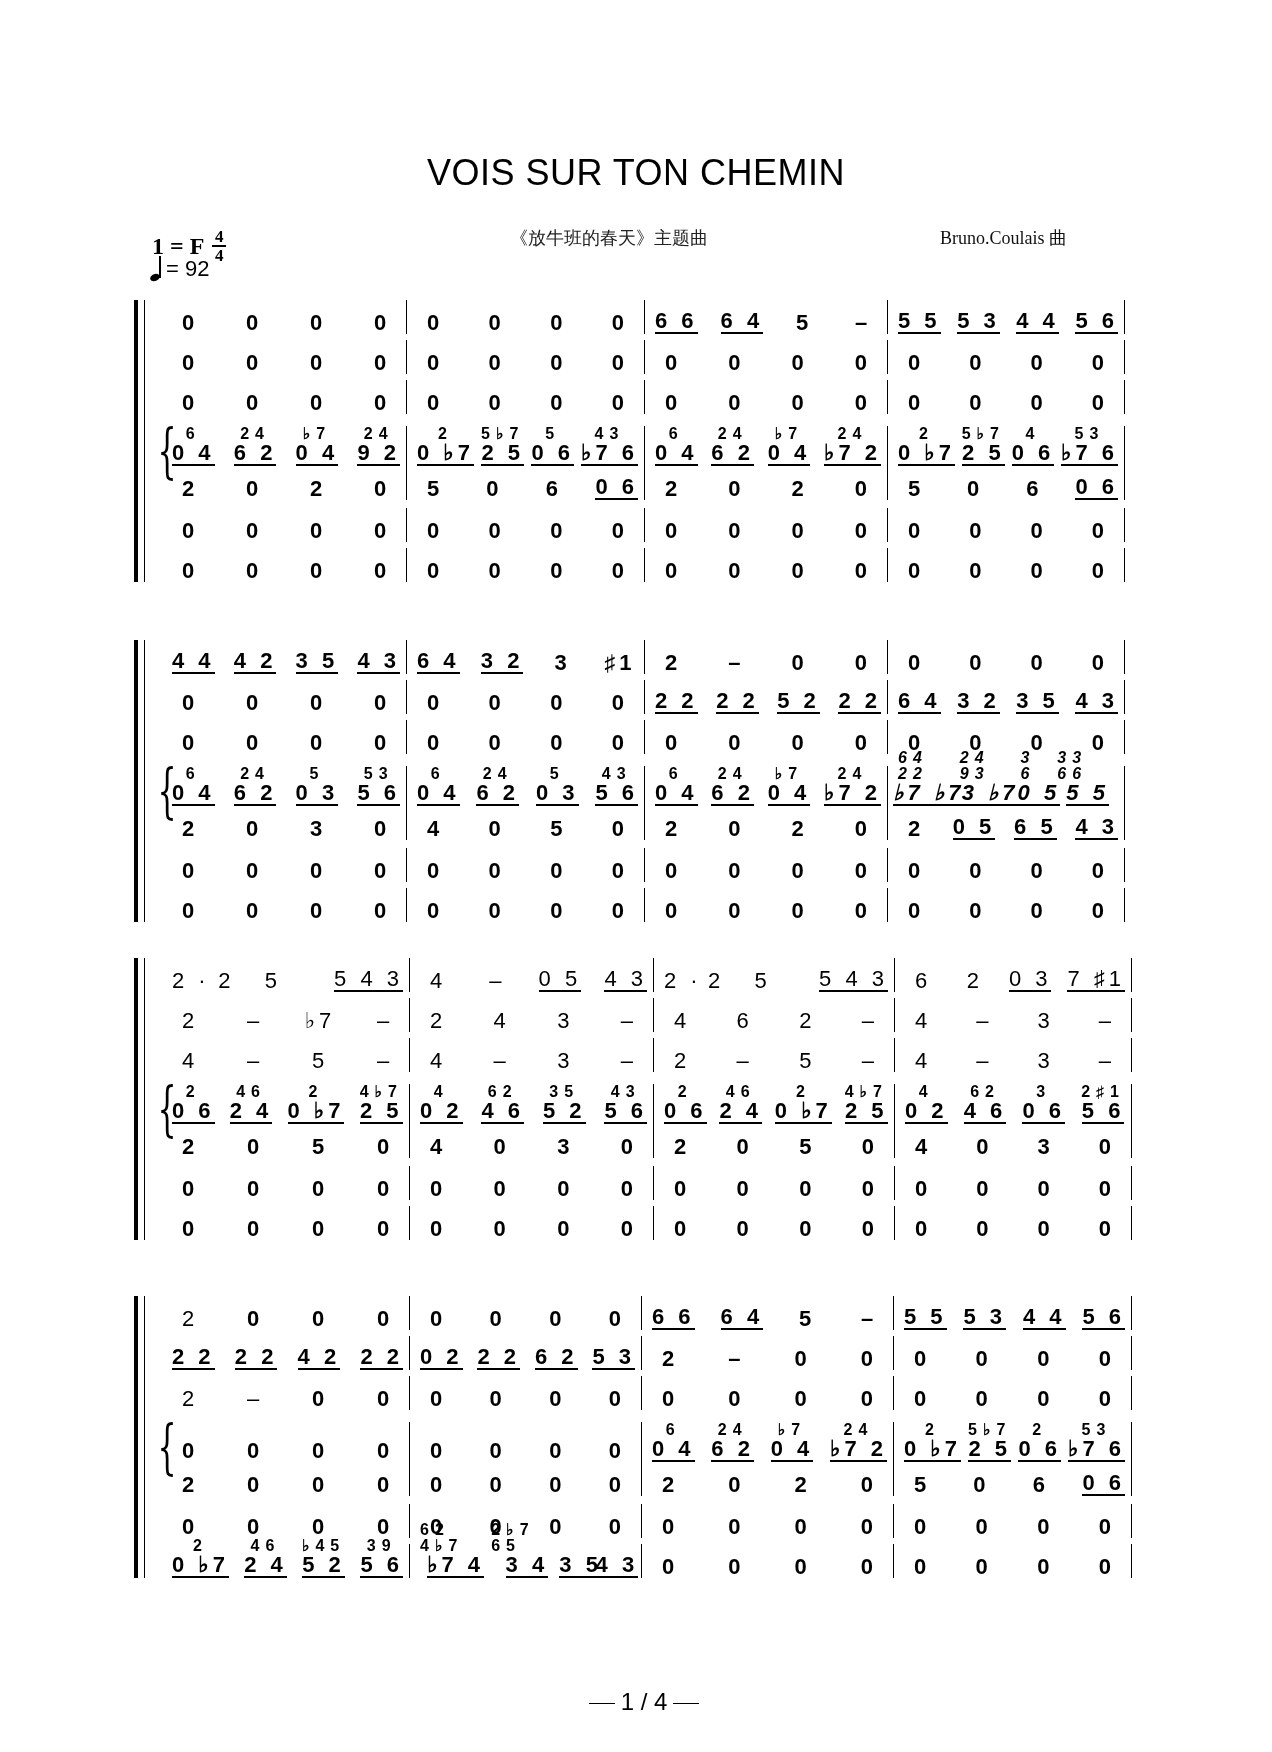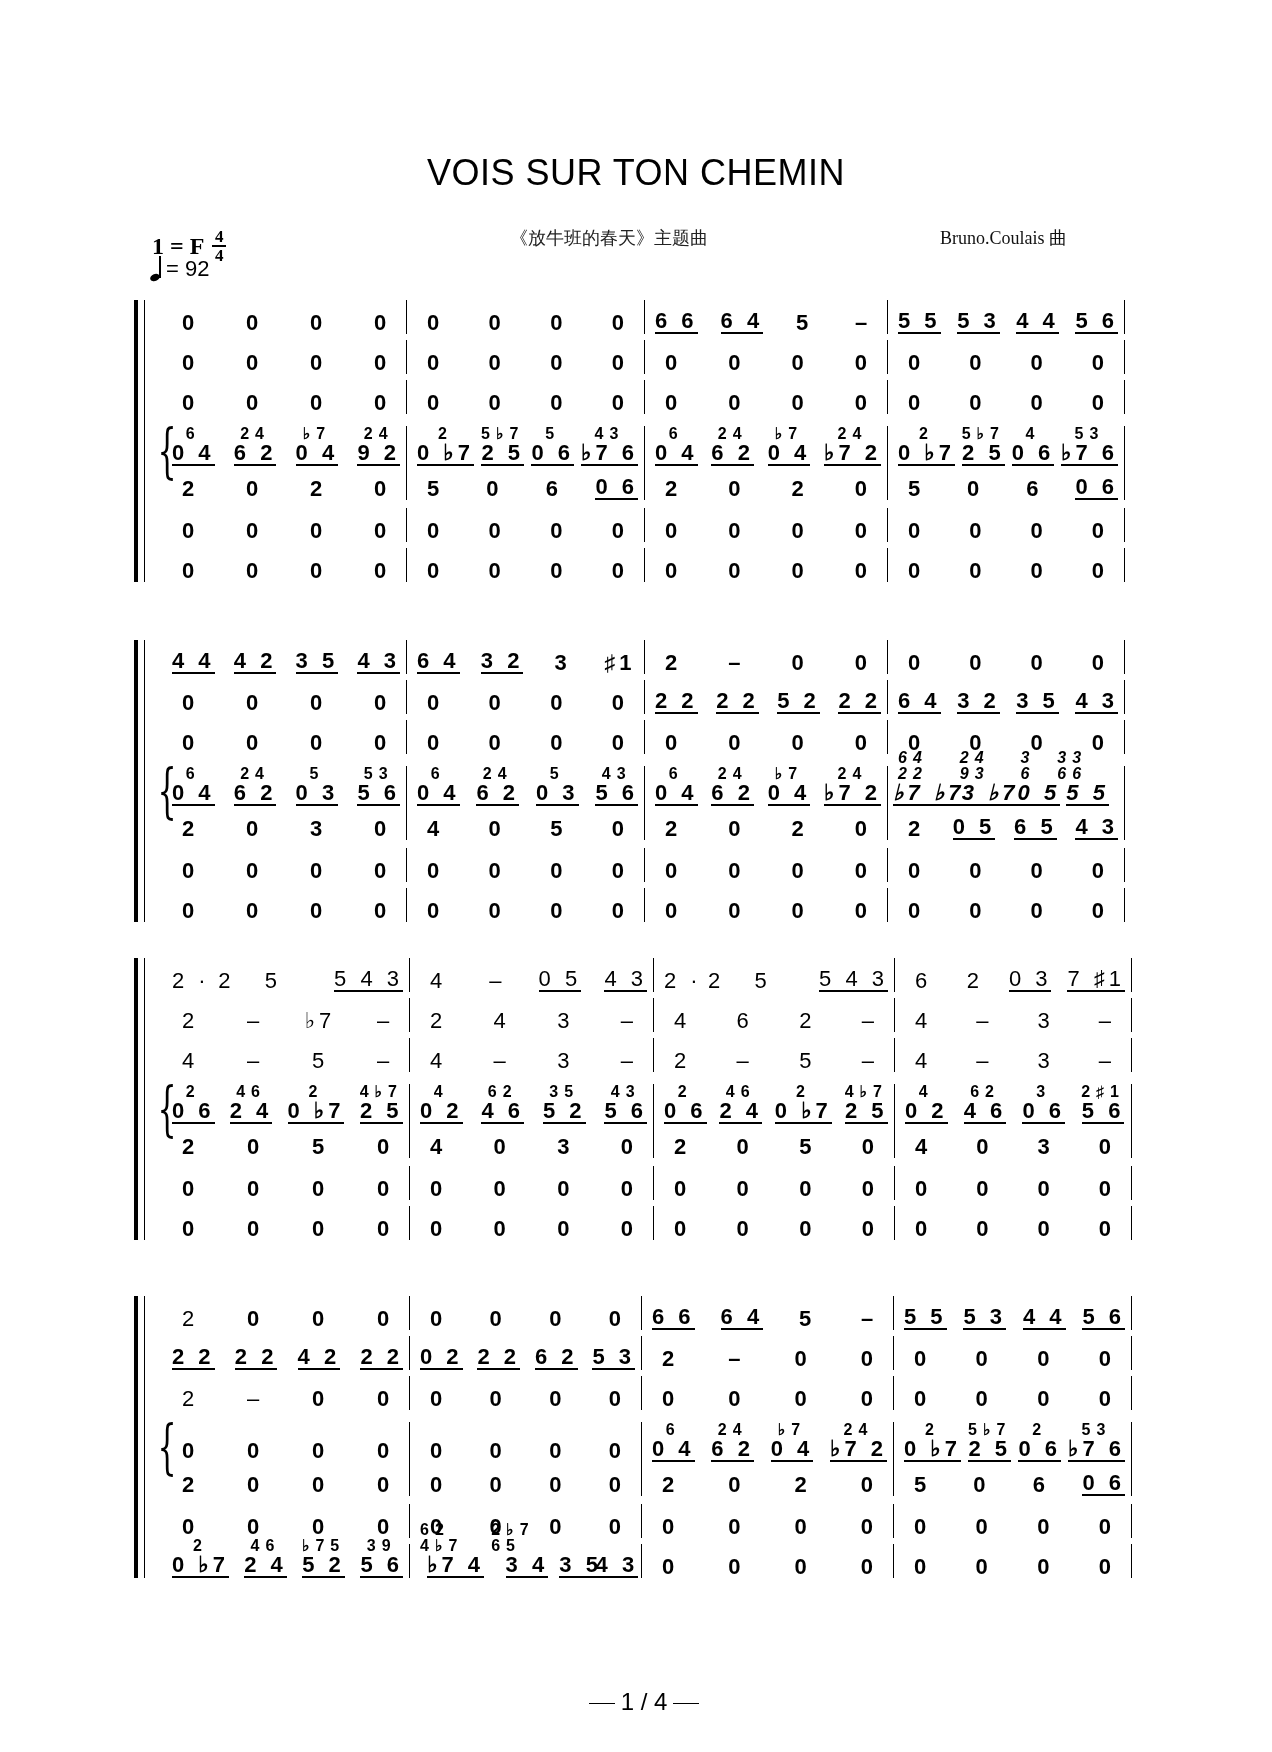--- a/index.html
+++ b/index.html
@@ -1692,21 +1692,21 @@
         <div class="measure" style="width: 248px;">
           <span class="grp u">
             <span class="top"> 2</span>
             <span class="main">0 ♭7</span>
           </span>
           <span class="grp u">
             <span class="top">46</span>
             <span class="main">2 4</span>
           </span>
           <span class="grp u">
-            <span class="top">♭75</span>
+            <span class="top">♭45</span>
             <span class="main">5 2</span>
           </span>
           <span class="grp u">
             <span class="top">39</span>
             <span class="main">5 6</span>
           </span>
         </div>
         <div class="measure" style="width: 232px;">
           <span class="grp u">
             <span class="top">62 4♭7</span>

